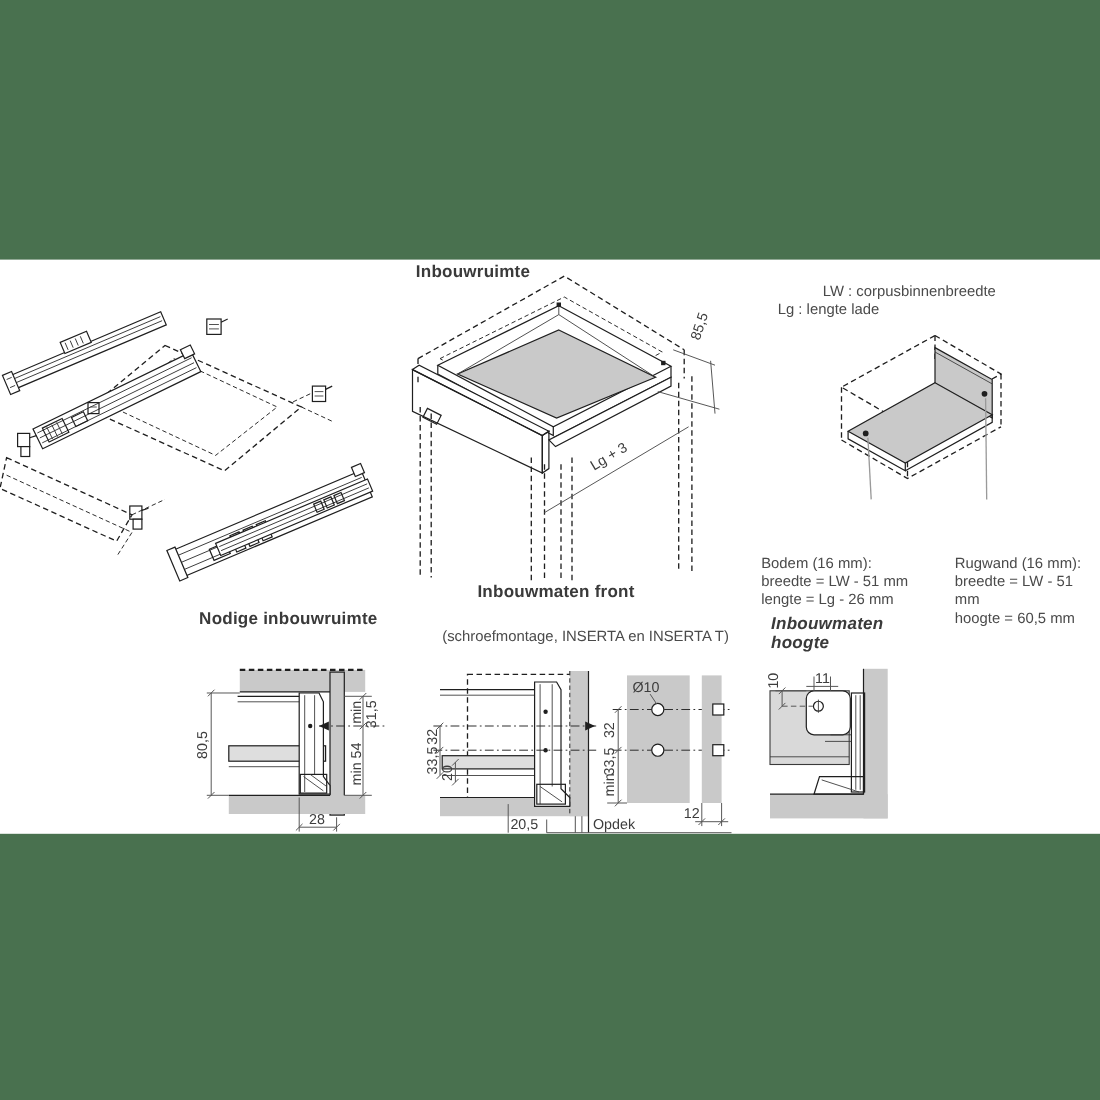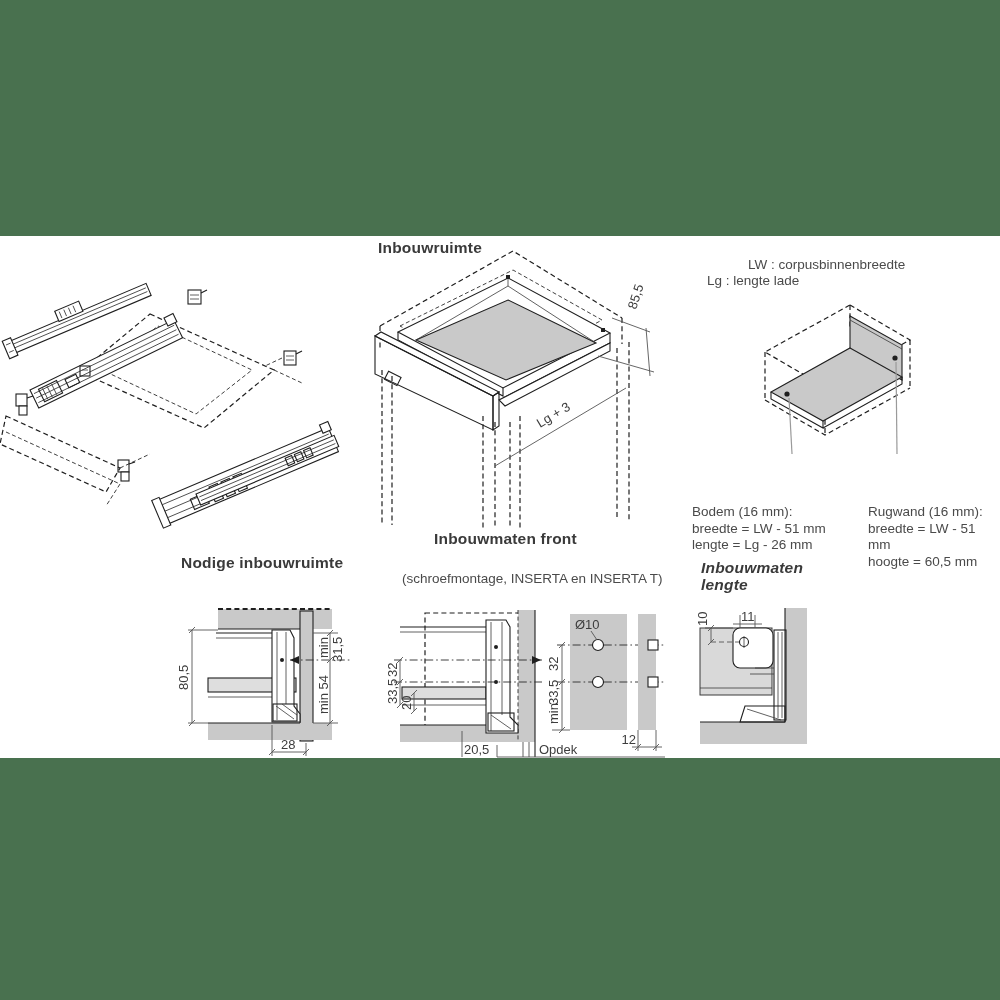--- a/index.html
+++ b/index.html
@@ -45,21 +45,21 @@
     <div>hoogte = 60,5 mm</div>
   </div>
 
   <div class="abs title" style="left:181px;top:554px;">Nodige inbouwruimte</div>
 
   <div class="abs title" style="left:402px;top:530px;margin-left:32px;">Inbouwmaten front</div>
   <div class="abs body-text" style="left:402px;top:571px;">(schroefmontage, INSERTA en INSERTA T)</div>
 
   <div class="abs title" style="left:701px;top:559px;line-height:17px;font-style:italic;">
     <div>Inbouwmaten</div>
-    <div>lengte</div>
+    <div>hoogte</div>
   </div>
 
   <svg style="left:0;top:278px;" width="345" height="235" viewBox="0 0 345 235">
 
     <polygon class="dash" points="150,36 274,92 204,150 80,94"></polygon>
     <polygon class="dashthin" points="158,48 252,92 196,136 102,92"></polygon>
 
     <polygon class="dash" points="6,138 120,190 106,214 0,166"></polygon>
     <polyline class="dashthin" points="6,154 120,206 106,228"></polyline>
     <line class="dashthin" x1="274" y1="92" x2="302" y2="105"></line>

